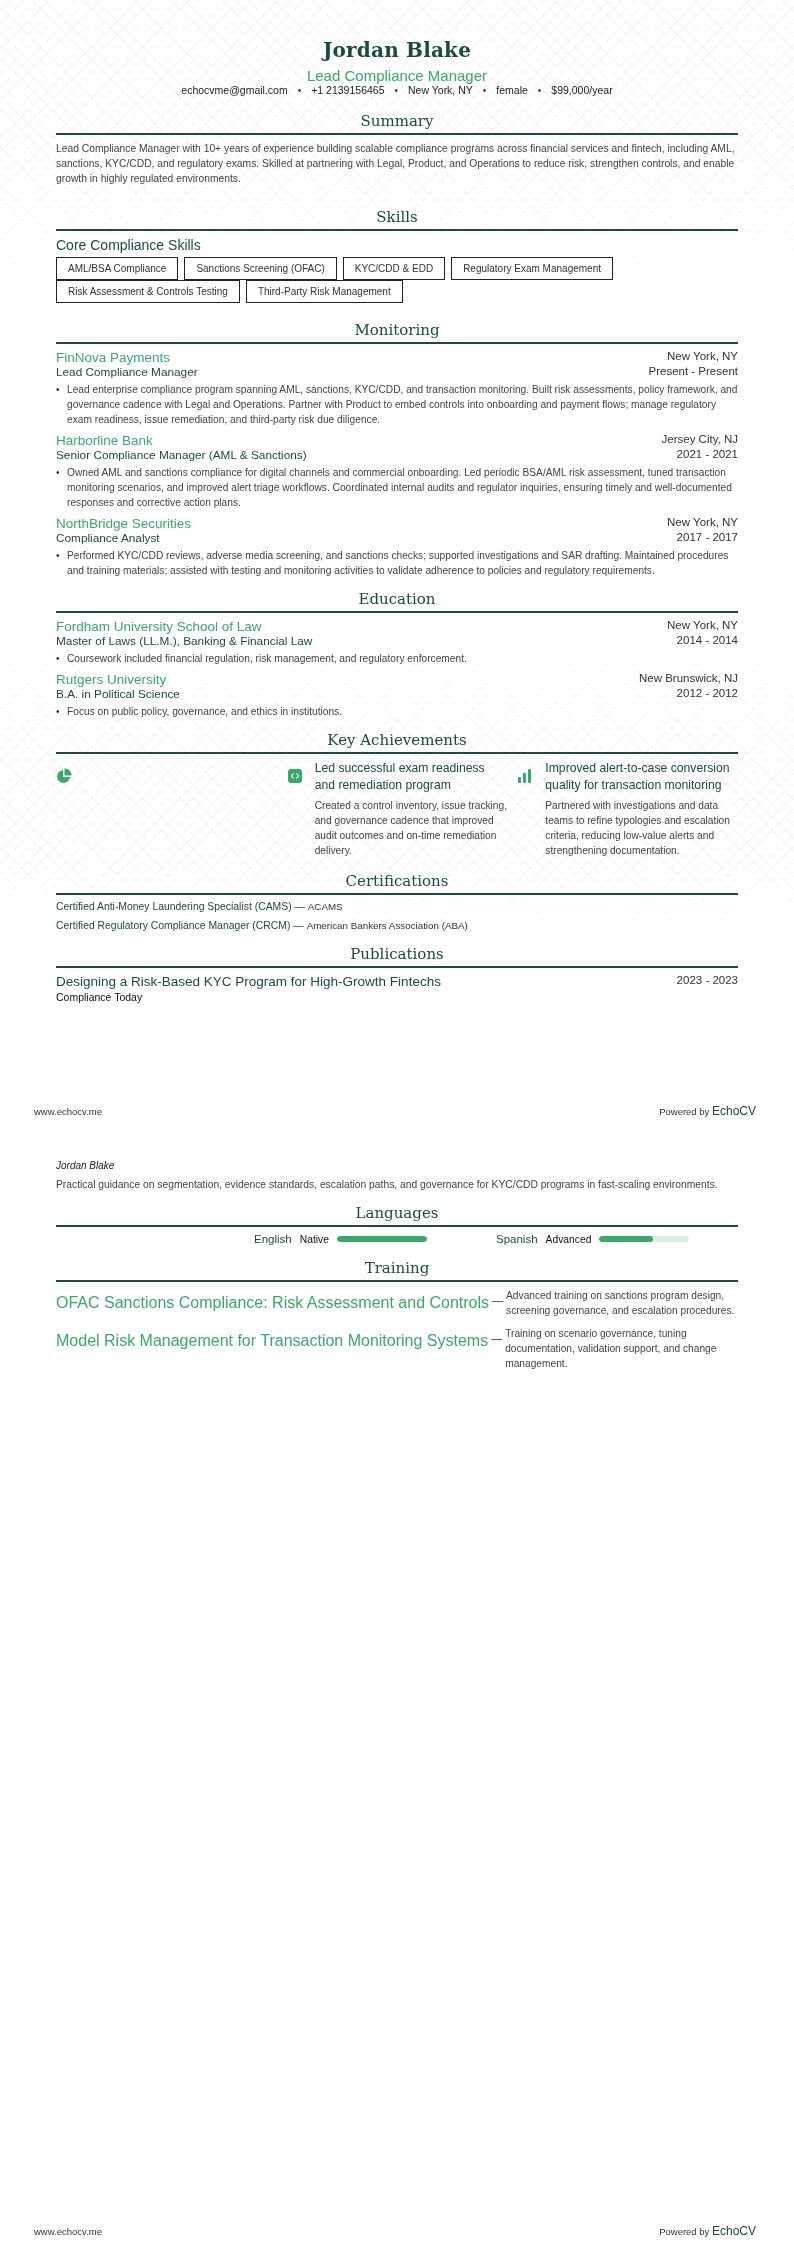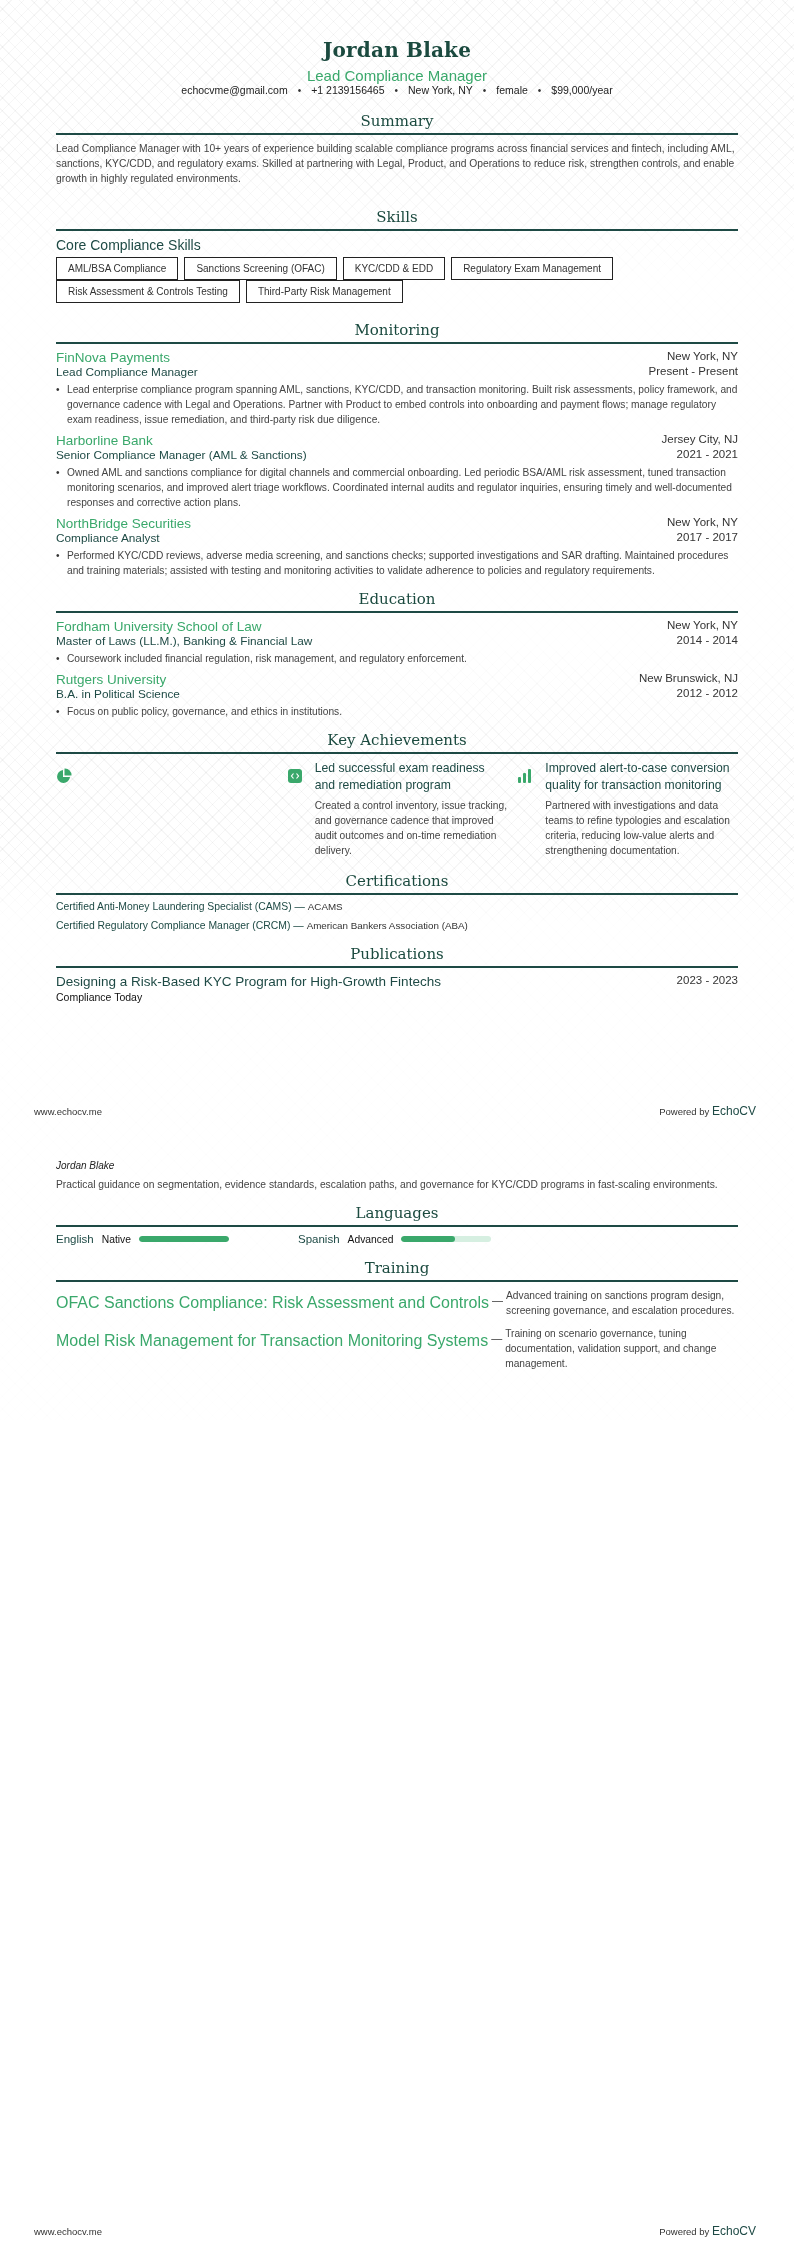--- a/index.html
+++ b/index.html
@@ -55,21 +55,21 @@
 
   .pub-title { font-size: 13.5px; color: #1e4a45; }
   .pub-venue { font-size: 10.5px; color: #111; margin-top: 2px; }
 
   .footer { display: flex; justify-content: space-between; align-items: baseline; font-size: 9.5px; color: #333; position: absolute; left: 26px; right: 38px; margin-left: 8px; }
   .footer .brand { color: #1e4a45; font-size: 12px; }
 
   .pub-author { font-size: 10px; font-style: italic; color: #222; }
   .pub-desc { font-size: 10.3px; color: #444; margin-top: 8px; }
 
-  .langs { display: flex; gap: 0; align-items: center; }
+  .langs { display: flex; gap: 0; align-items: center; justify-content: flex-end; }
   .lang { display: flex; align-items: center; gap: 8px; width: 242px; }
   .lang-name { font-size: 11.5px; color: #1e4a45; }
   .lang-level { font-size: 10.3px; color: #111; }
   .bar { width: 90px; height: 6px; border-radius: 3px; background: #d6efe1; position: relative; overflow: hidden; }
   .bar-fill { position: absolute; left: 0; top: 0; bottom: 0; background: #3aa86b; border-radius: 3px; }
 
   .train { display: flex; align-items: flex-start; margin-bottom: 8px; }
   .train-name { font-size: 16px; color: #3aa86b; white-space: nowrap; margin-top: 6px; }
   .train-sep { font-size: 11px; color: #333; margin: 6px 3px 0 3px; }
   .train-desc { font-size: 10.2px; line-height: 15px; color: #444; }

